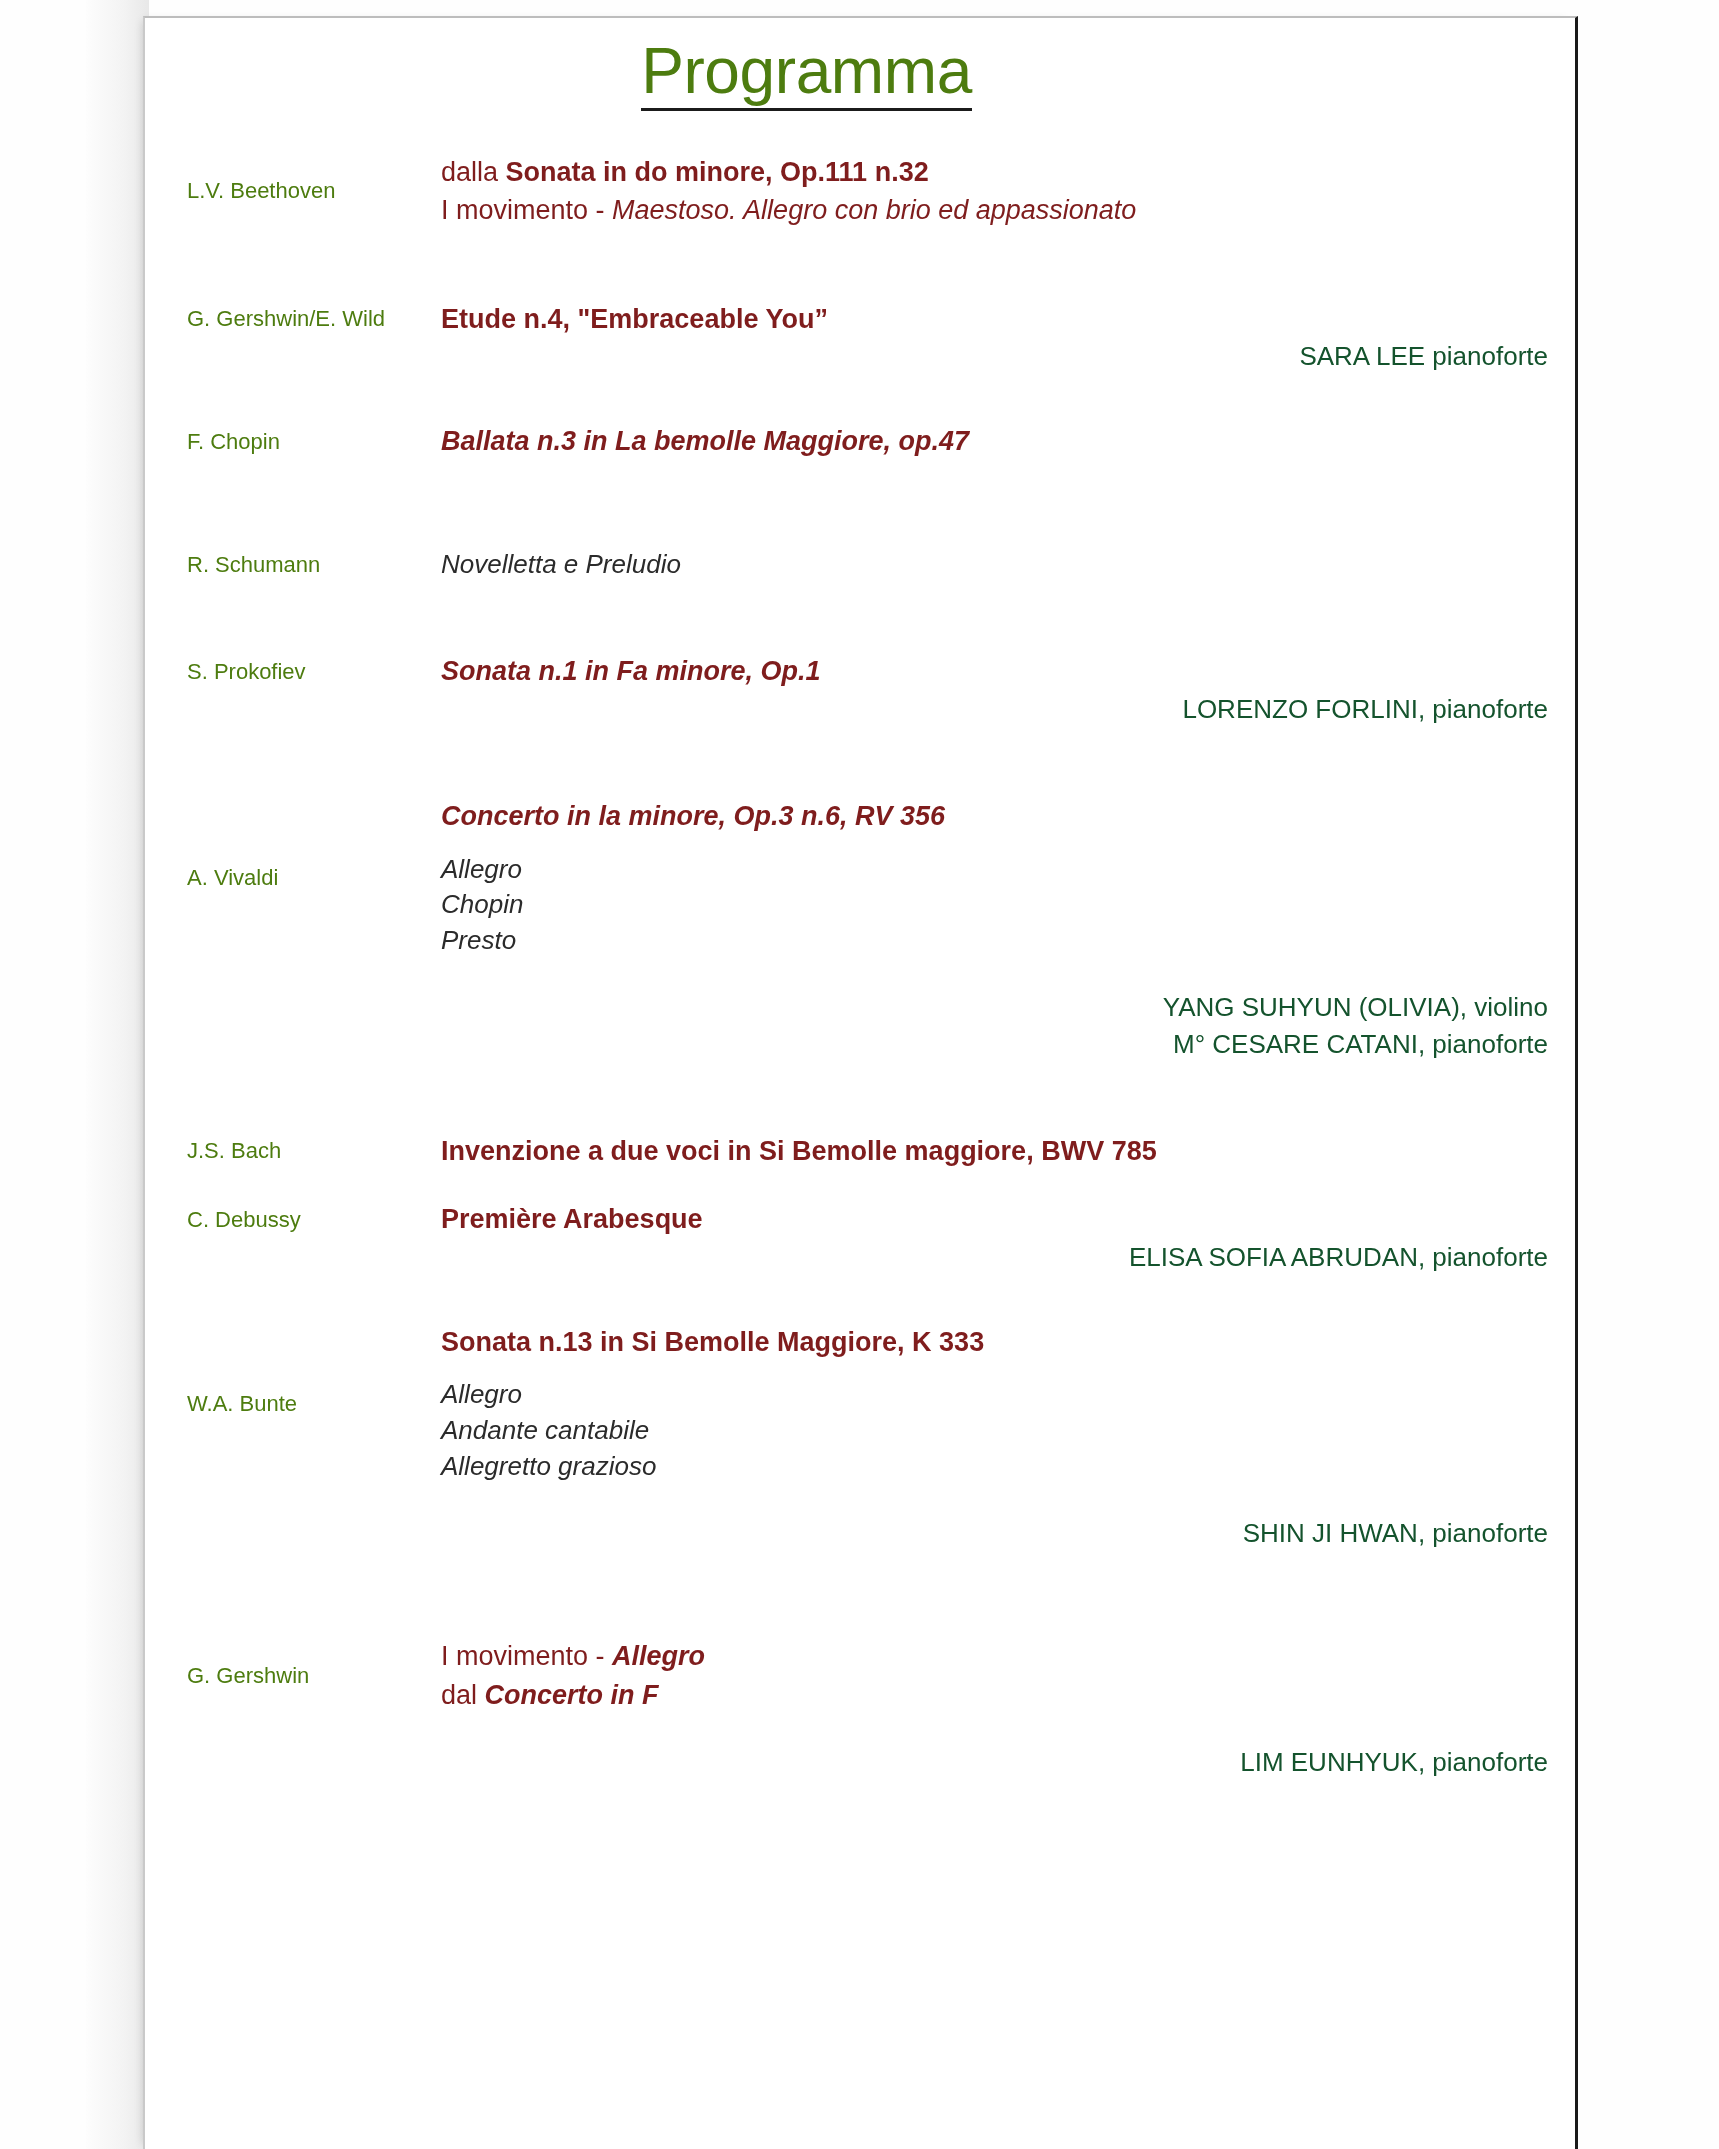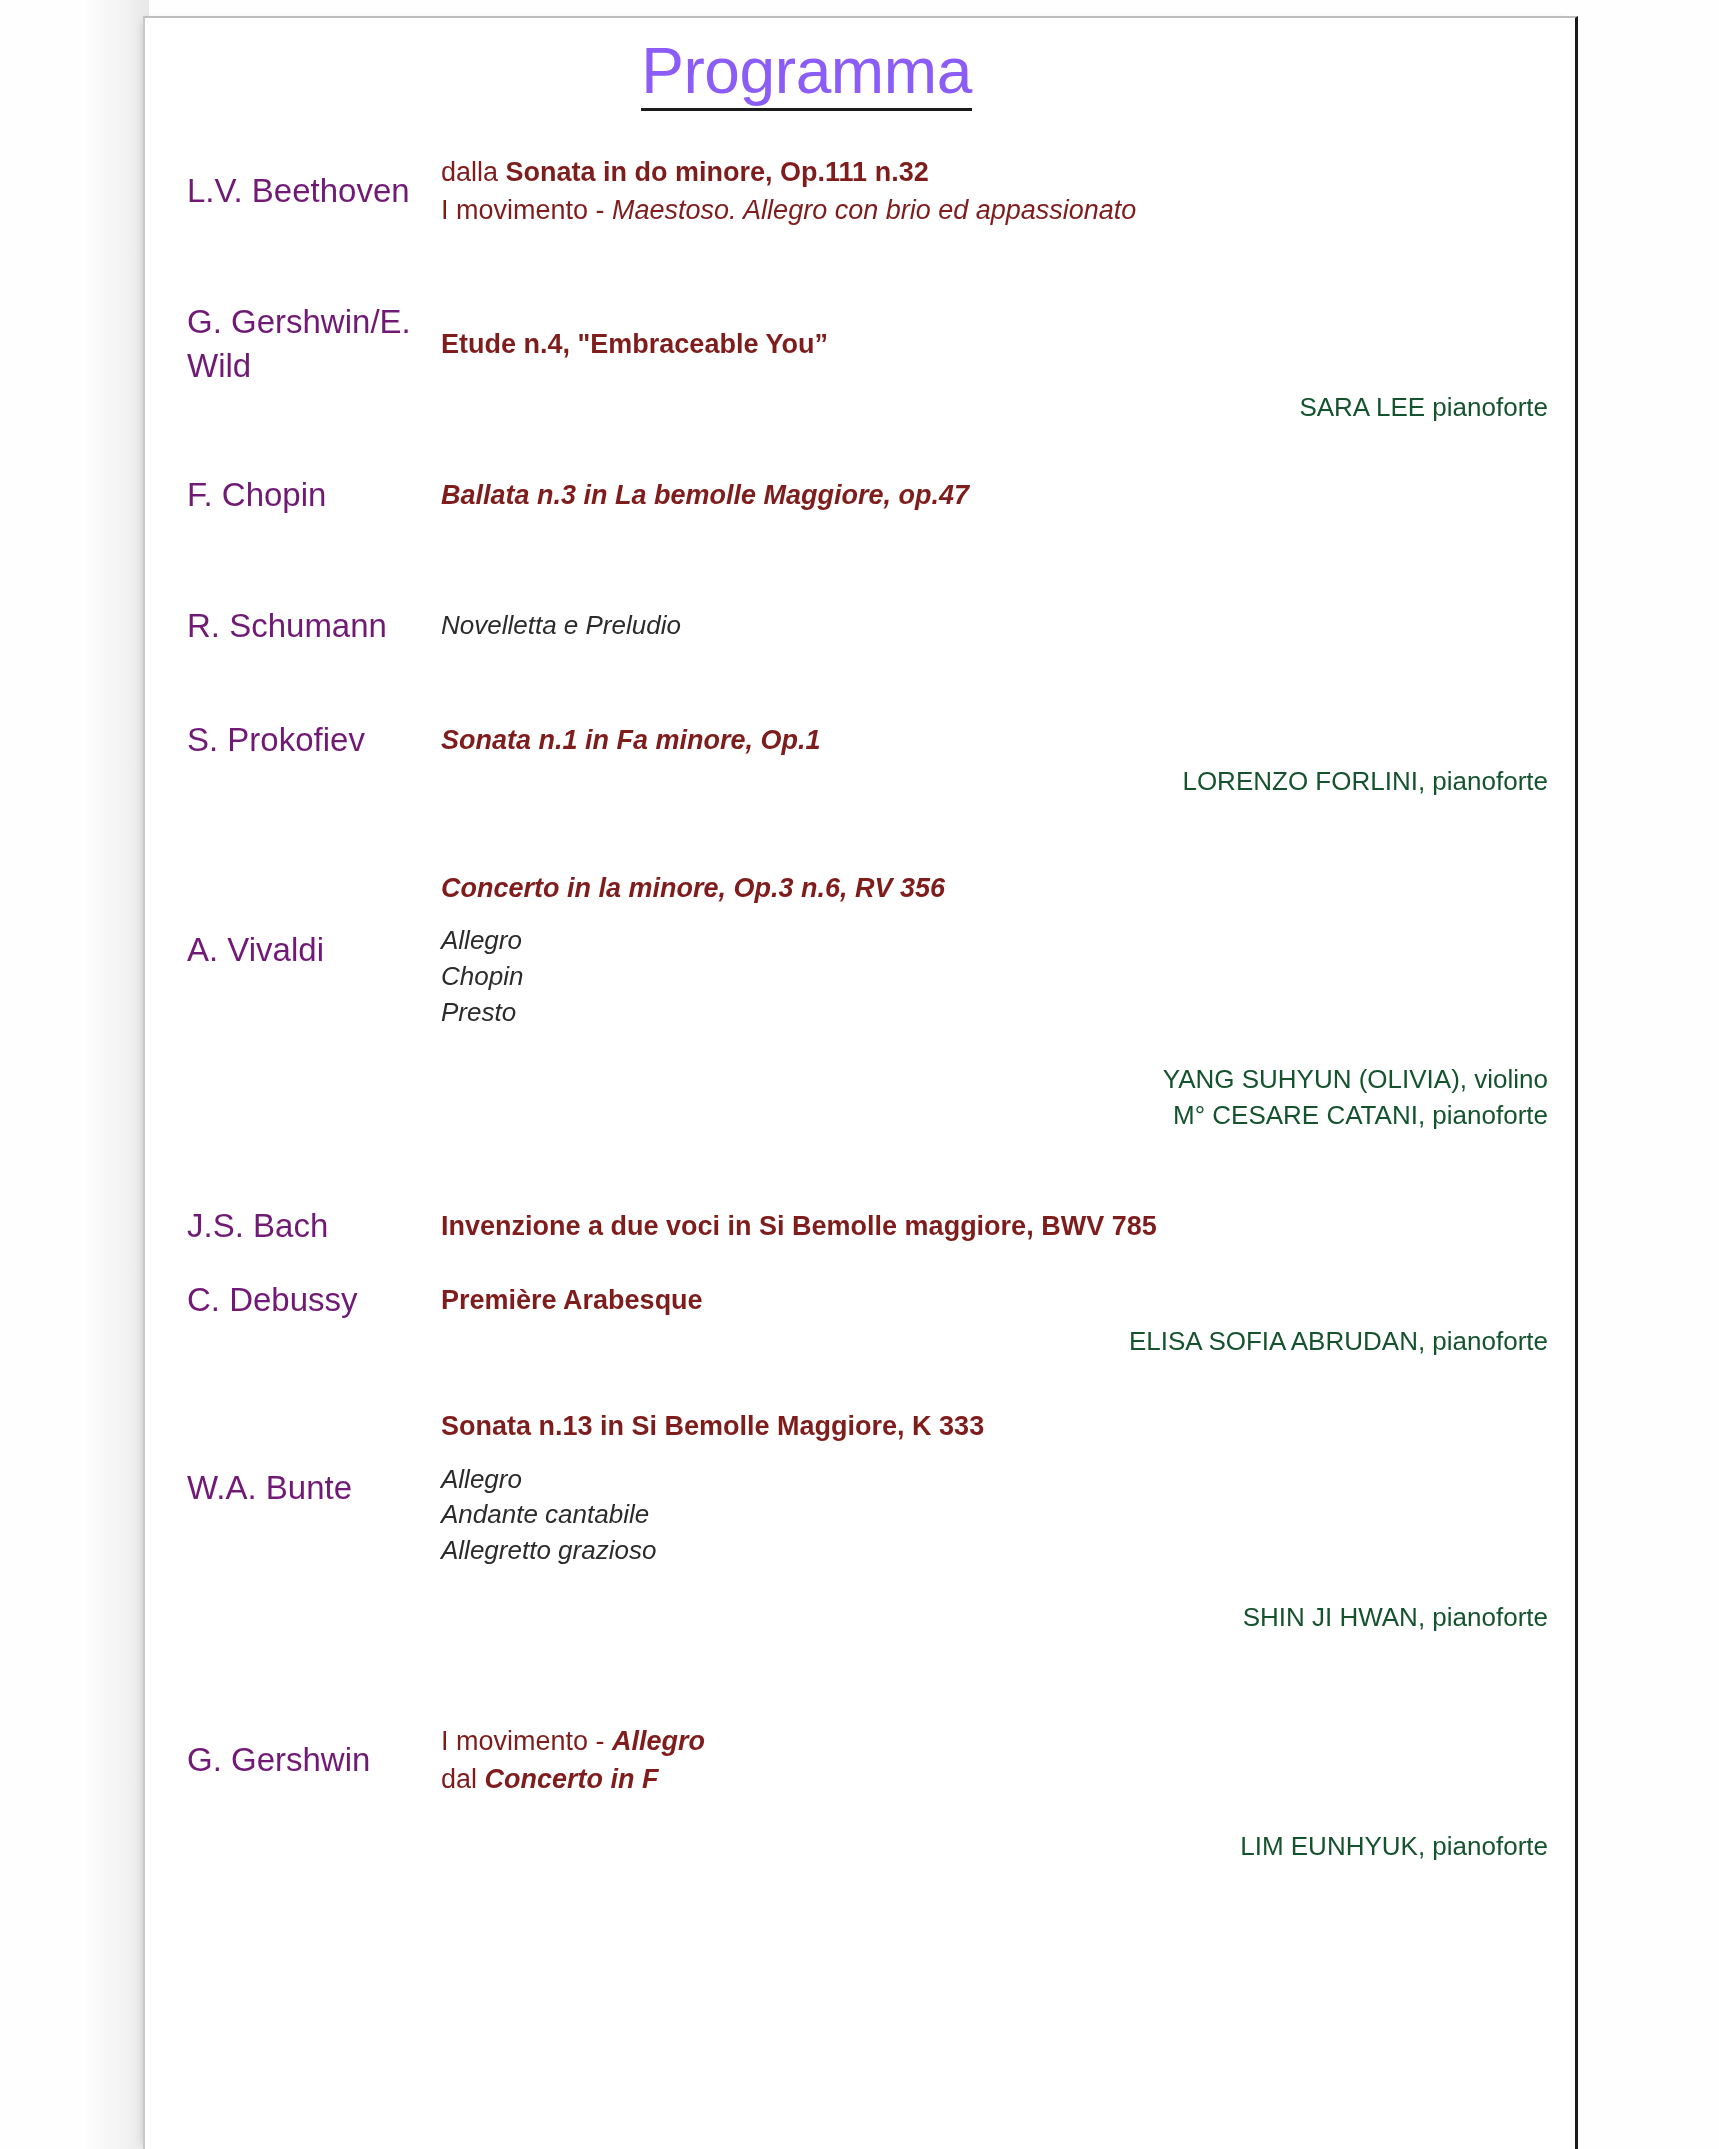--- a/index.html
+++ b/index.html
@@ -45,21 +45,21 @@
     width: 100%;
     height: 100%;
     padding: 0;
   }
 
   
   .doc-title {
     text-align: center;
     font-size: 64px;
     font-weight: 400;
-    color: #8b5cf6;
+    color: #4d7c0f;
     letter-spacing: -0.4px;
     margin: 0;
     padding-top: 19.7px;
     padding-right: 107px;
     line-height: 1.05;
   }
   .doc-title span {
     border-bottom: 3.6px solid #1b1b1b;
     padding-bottom: 1.8px;
   }
@@ -74,22 +74,22 @@
     position: relative;
     display: flex;
     align-items: center;
     padding: 0;
   }
   .composer-cell {
     width: 296px;
     flex: 0 0 296px;
     padding-left: 42px;
     box-sizing: border-box;
-    font-size: 33px;
-    color: #701a75;
+    font-size: 22px;
+    color: #4d7c0f;
     line-height: 1.35;
   }
   .works-cell {
     flex: 1 1 auto;
     padding-right: 36px;
     box-sizing: border-box;
   }
 
   .work-line {
     font-size: 27px;

